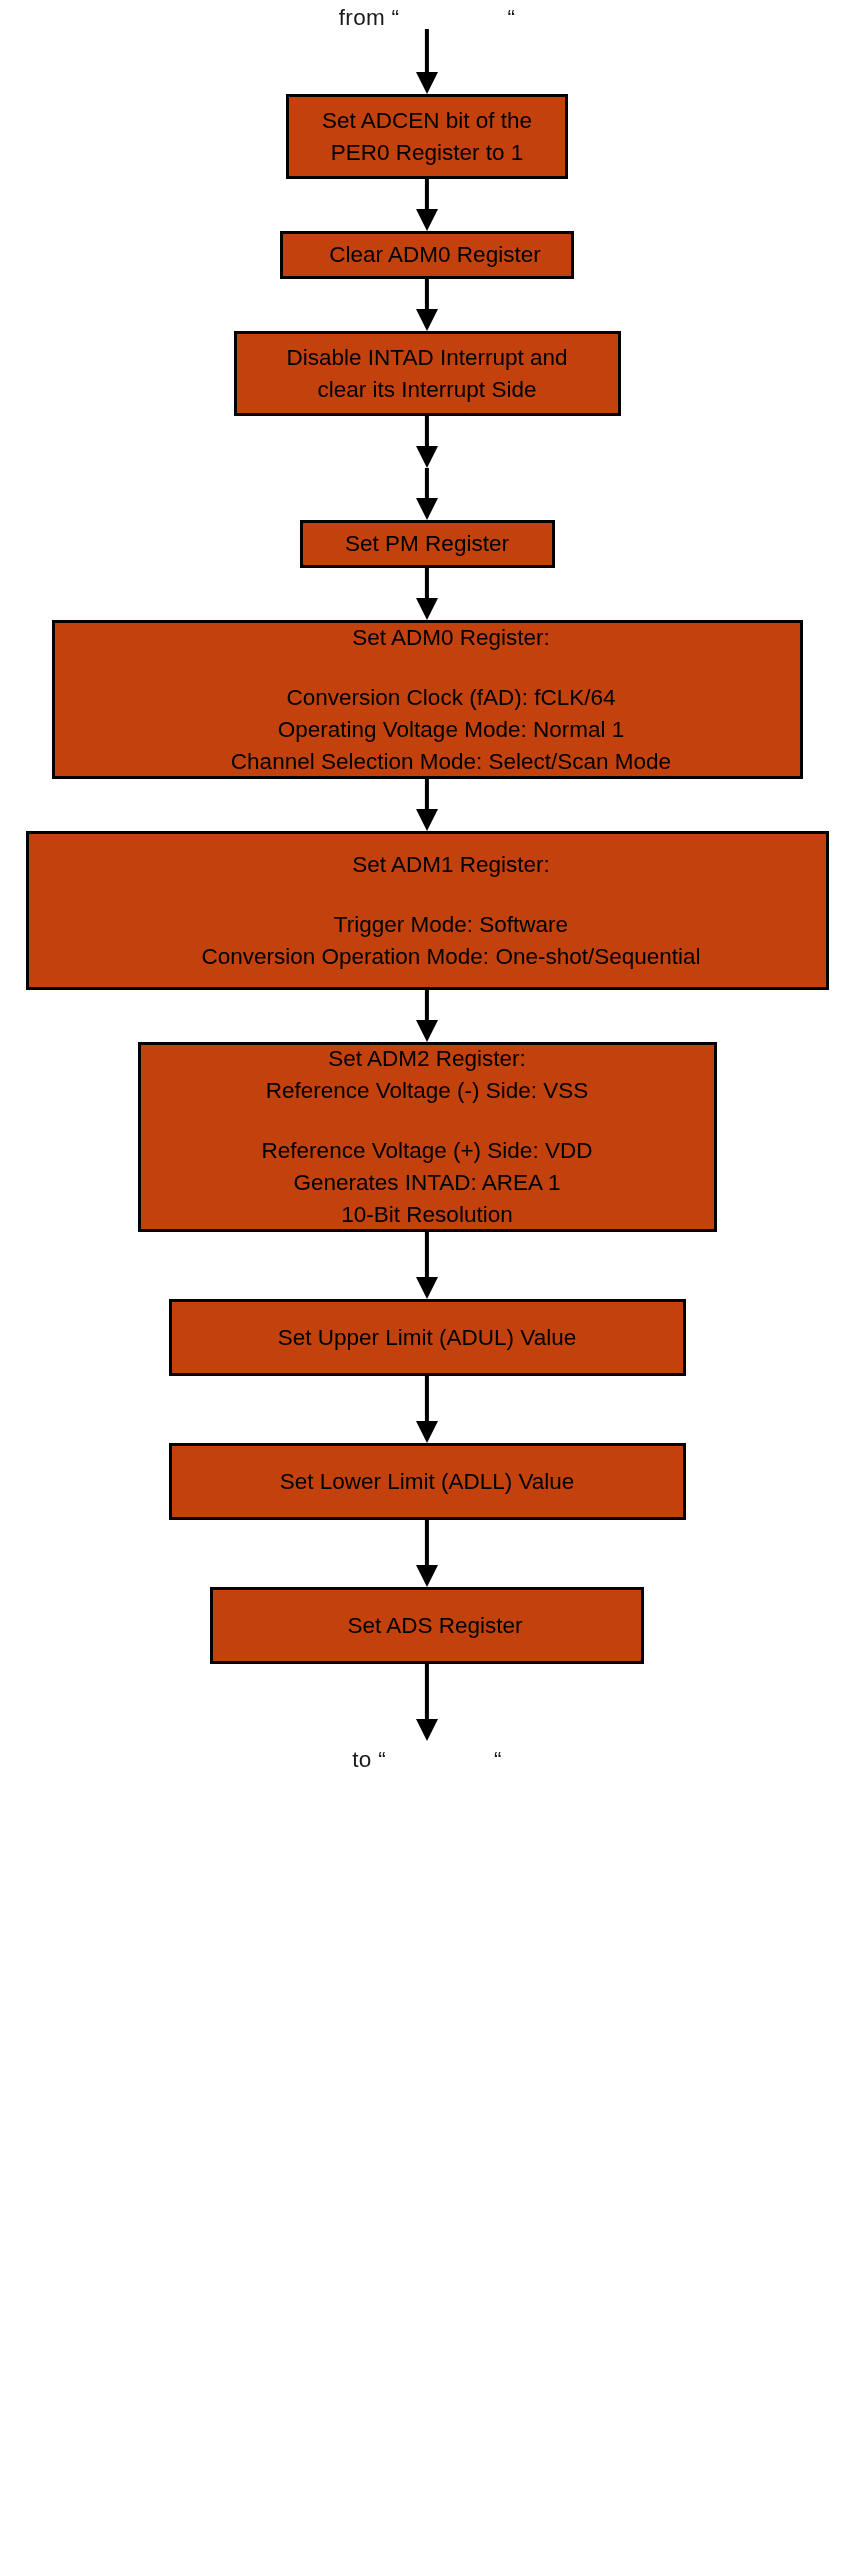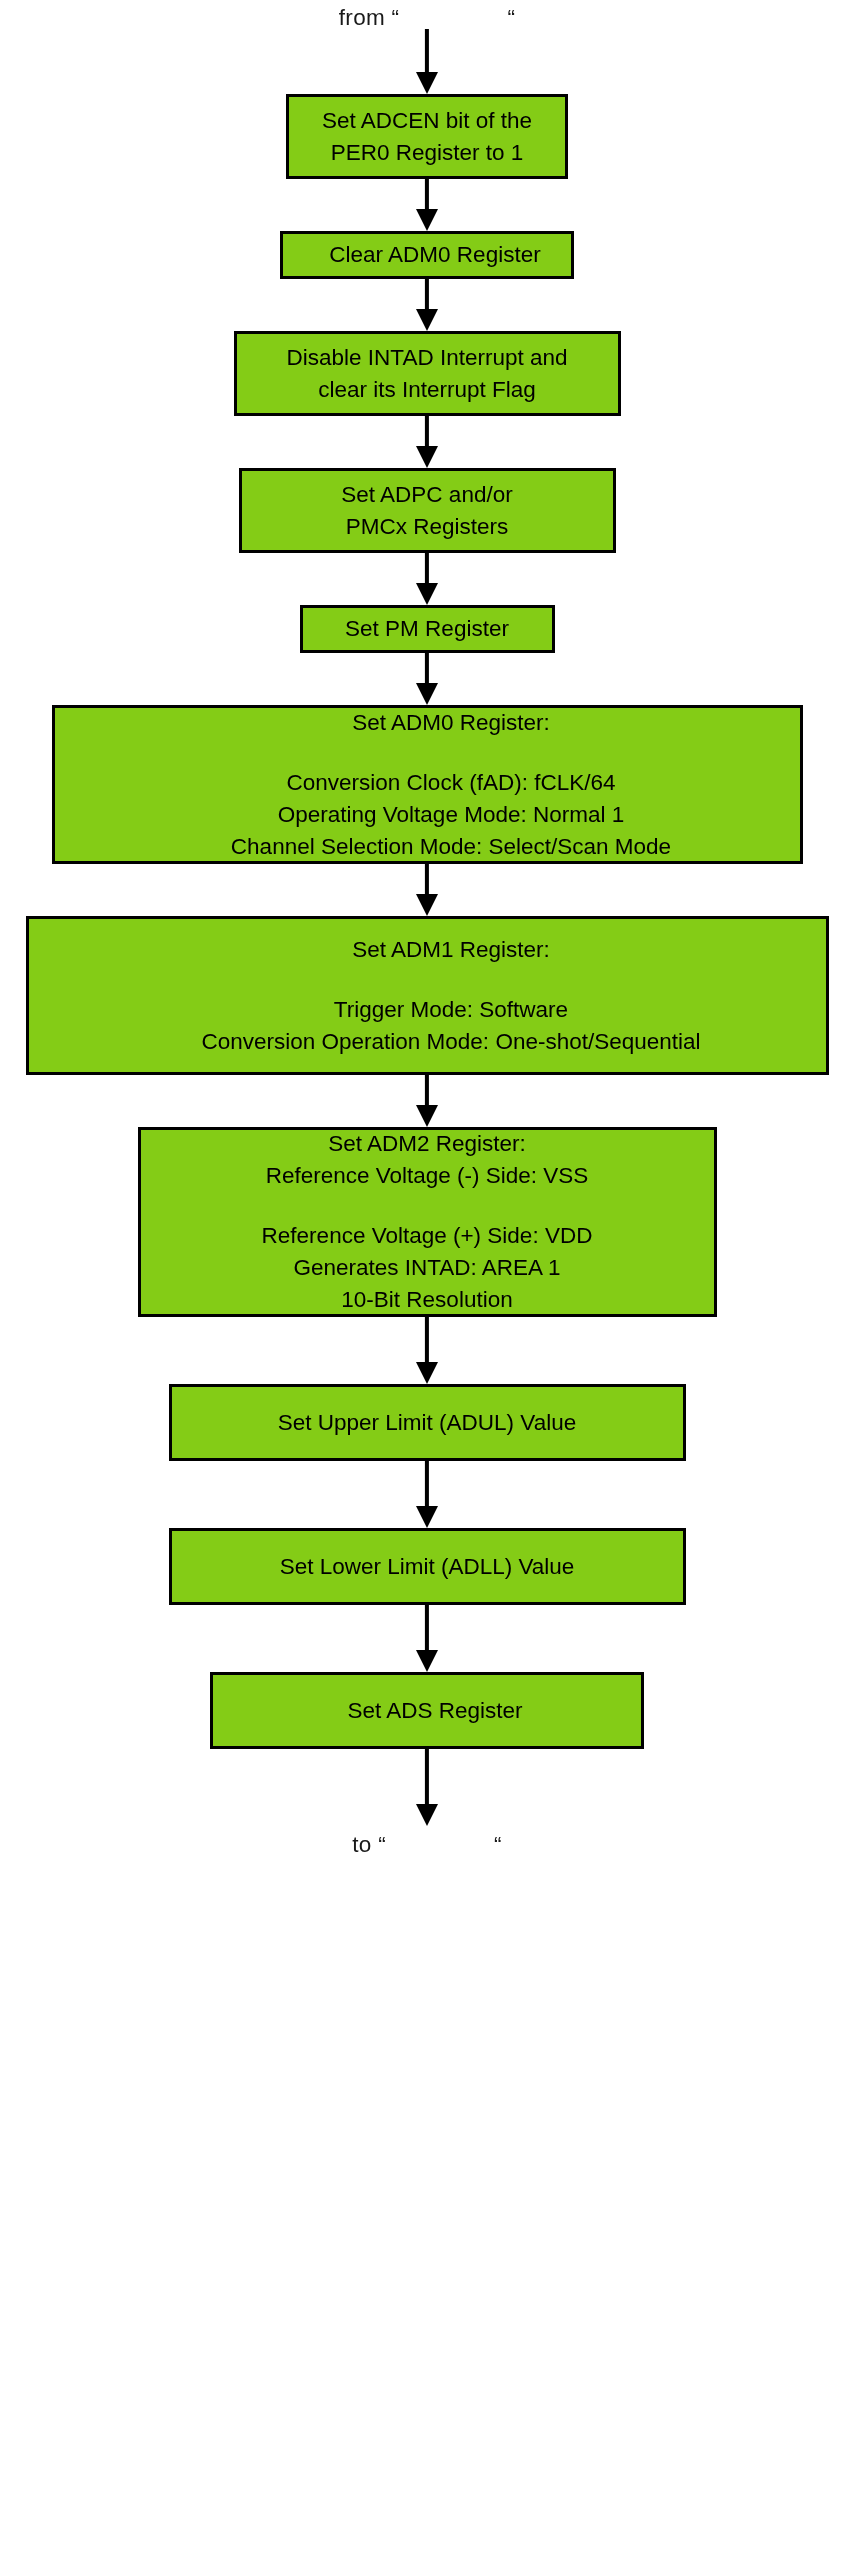--- a/index.html
+++ b/index.html
@@ -81,21 +81,21 @@
   .arrow.a-std    { height: 52px; }
   .arrow.a-std    .shaft { height: 33px; }
   .arrow.a-long   { height: 67px; }
   .arrow.a-long   .shaft { height: 48px; }
   .arrow.a-last   { height: 77px; }
   .arrow.a-last   .shaft { height: 58px; }
 
   
   .node {
     border: 3.3px solid #000000;
-    background: #84cc16;
+    background: #c2410c;
     display: flex;
     flex-direction: column;
     align-items: center;
     justify-content: center;
     text-align: center;
     flex: 0 0 auto;
   }
   .node .line {
     display: block;
     font-size: 22.5px;
@@ -147,32 +147,28 @@
     <span class="line">Clear ADM0 Register</span>
   </div>
 
   <div class="arrow a-std">
     <span class="shaft"></span>
     <span class="head"></span>
   </div>
 
   <div class="node w-big h-3">
     <span class="line">Disable INTAD Interrupt and</span>
-    <span class="line">clear its Interrupt Flag</span>
-  </div>
-
-  <div class="arrow a-std">
-    <span class="shaft"></span>
-    <span class="head"></span>
-  </div>
-
-  <div class="node w-xxl h-3">
-    <span class="line">Set ADPC and/or</span>
-    <span class="line">PMCx Registers</span>
-  </div>
+    <span class="line">clear its Interrupt Side</span>
+  </div>
+
+  <div class="arrow a-std">
+    <span class="shaft"></span>
+    <span class="head"></span>
+  </div>
+
 
   <div class="arrow a-std">
     <span class="shaft"></span>
     <span class="head"></span>
   </div>
 
   <div class="node w-md h-1">
     <span class="line">Set PM Register</span>
   </div>
 

